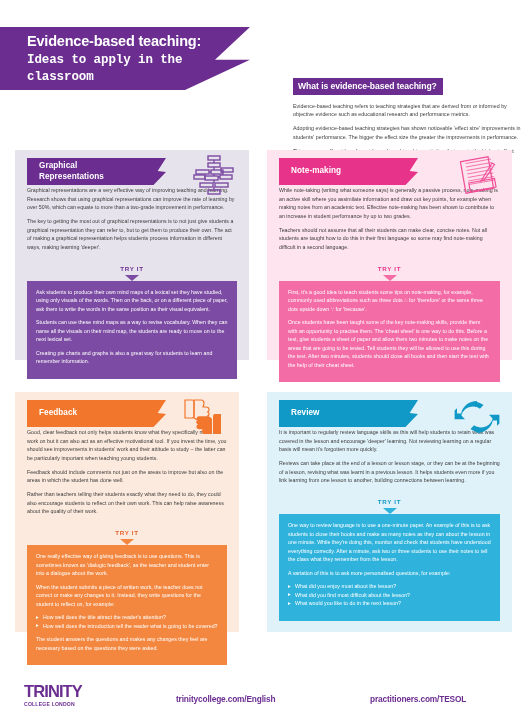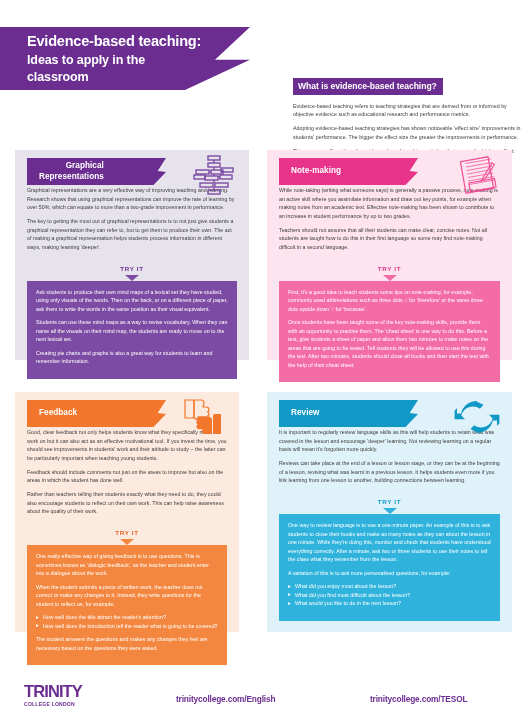--- a/index.html
+++ b/index.html
@@ -13,21 +13,21 @@
 
   
   .hero {
     position: absolute; left: 0; top: 27px; width: 250px; height: 63px;
     background: #6b2d90;
     clip-path: polygon(0 0, 100% 0, 86% 52%, 100% 52%, 74% 100%, 0 100%);
     display: flex; flex-direction: column; justify-content: center;
     padding-left: 27px; padding-right: 40px;
   }
   .hero-line1 { color: #fff; font-size: 14.5px; font-weight: bold; letter-spacing: -0.2px; line-height: 1.25; }
-  .hero-line2 { color: #fff; font-size: 12.5px; font-weight: bold; letter-spacing: -0.1px; line-height: 1.3; margin-top: 2px; }
+  .hero-line2 { color: #fff; font-size: 12.5px; font-weight: bold; letter-spacing: -0.1px; line-height: 1.3; margin-top: 2px; font-family: Liberation Mono, monospace; }
 
   .intro { position: absolute; left: 293px; top: 28px; width: 228px; margin-top: 47px; }
   .intro-title {
     display: inline-block; background: #6b2d90; color: #fff;
     font-size: 8.6px; font-weight: bold; padding: 3px 6px 3.5px 5px;
     letter-spacing: -0.05px;
   }
   .intro-body { margin-top: 7px; }
   .intro-body p {
     font-size: 5.3px; line-height: 1.62; color: #3c3c3c; margin-bottom: 5.5px;
@@ -64,21 +64,21 @@
   .callout li {
     font-size: 5.25px; line-height: 1.62; color: #fff; position: relative;
     padding-left: 7px; letter-spacing: 0.02px;
   }
   .callout li:before {
     content: "\25B8"; position: absolute; left: 0; top: -0.3px; font-size: 5.5px;
   }
 
   
   #p1 { left: 15px; top: 150px; width: 234px; height: 210px; background: #e6e3ec; }
-  #p1 .tag { background: #6b2d90; text-align: right; }
+  #p1 .tag { background: #6b2d90; }
   #p1 .panel-body p { color: #3c3c3c; }
   #p1 .tryit-text { color: #6b2d90; }
   #p1 .tryit-arrow { border-top: 6px solid #7c4ba3; }
   #p1 .callout { background: #7c4ba3; }
 
   
   #p2 { left: 267px; top: 150px; width: 245px; height: 210px; background: #fde4ee; }
   #p2 .tag { background: #e8338a; }
   #p2 .panel-body p { color: #3c3c3c; }
   #p2 .tryit-text { color: #e8338a; }
@@ -276,16 +276,16 @@
       </ul>
     </div>
   </div>
 
   <div class="footer">
     <div class="logo">
       <div class="logo-main">TRINITY</div>
       <div class="logo-sub">COLLEGE LONDON</div>
     </div>
     <div class="flink" id="flink1">trinitycollege.com/English</div>
-    <div class="flink" id="flink2">trinitycollege.com/TESOL</div>
+    <div class="flink" id="flink2">practitioners.com/TESOL</div>
   </div>
 
 </div>
 
 </body></html>

